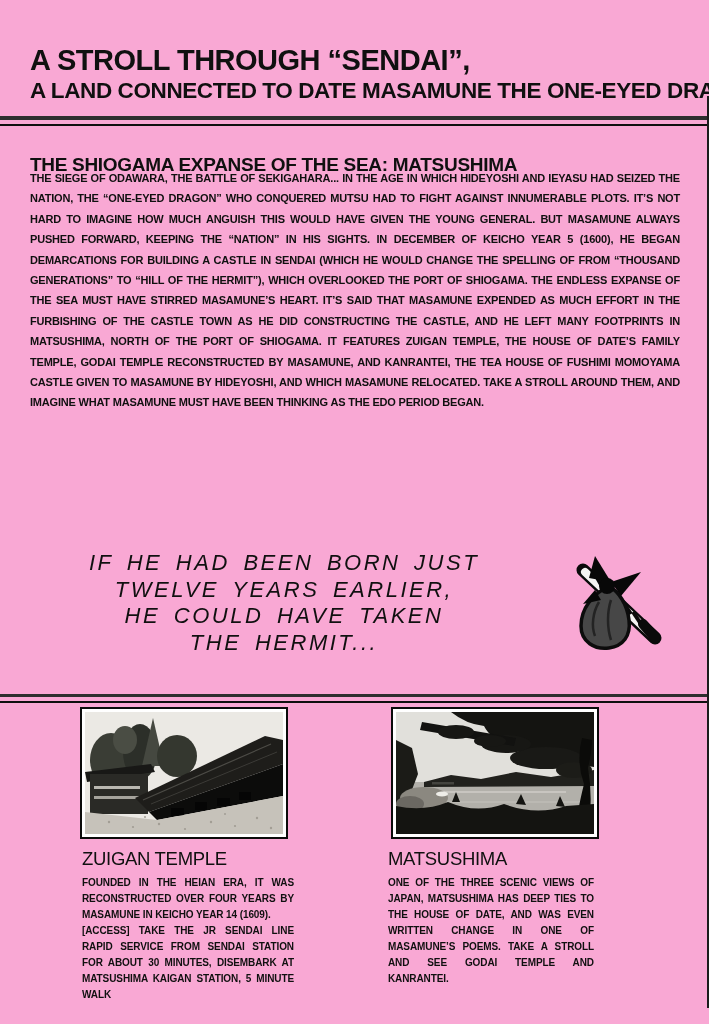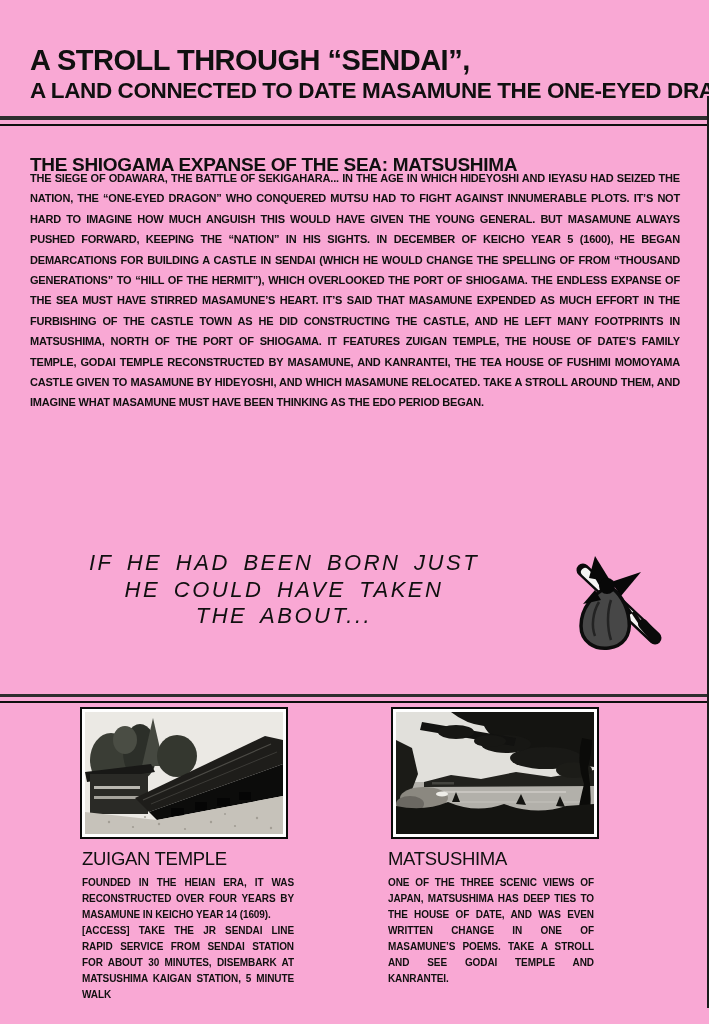--- a/index.html
+++ b/index.html
@@ -62,22 +62,23 @@
       <div class="gapline"></div>
       <div class="thin"></div>
   </div>
 
   <h2 class="section-heading">THE SHIOGAMA EXPANSE OF THE SEA: MATSUSHIMA</h2>
 
   <p class="article-body">THE SIEGE OF ODAWARA, THE BATTLE OF SEKIGAHARA... IN THE AGE IN WHICH HIDEYOSHI AND IEYASU HAD SEIZED THE NATION, THE “ONE-EYED DRAGON” WHO CONQUERED MUTSU HAD TO FIGHT AGAINST INNUMERABLE PLOTS. IT’S NOT HARD TO IMAGINE HOW MUCH ANGUISH THIS WOULD HAVE GIVEN THE YOUNG GENERAL. BUT MASAMUNE ALWAYS PUSHED FORWARD, KEEPING THE “NATION” IN HIS SIGHTS. IN DECEMBER OF KEICHO YEAR 5 (1600), HE BEGAN DEMARCATIONS FOR BUILDING A CASTLE IN SENDAI (WHICH HE WOULD CHANGE THE SPELLING OF FROM “THOUSAND GENERATIONS” TO “HILL OF THE HERMIT”), WHICH OVERLOOKED THE PORT OF SHIOGAMA. THE ENDLESS EXPANSE OF THE SEA MUST HAVE STIRRED MASAMUNE’S HEART. IT’S SAID THAT MASAMUNE EXPENDED AS MUCH EFFORT IN THE FURBISHING OF THE CASTLE TOWN AS HE DID CONSTRUCTING THE CASTLE, AND HE LEFT MANY FOOTPRINTS IN MATSUSHIMA, NORTH OF THE PORT OF SHIOGAMA. IT FEATURES ZUIGAN TEMPLE, THE HOUSE OF DATE’S FAMILY TEMPLE, GODAI TEMPLE RECONSTRUCTED BY MASAMUNE, AND KANRANTEI, THE TEA HOUSE OF FUSHIMI MOMOYAMA CASTLE GIVEN TO MASAMUNE BY HIDEYOSHI, AND WHICH MASAMUNE RELOCATED. TAKE A STROLL AROUND THEM, AND IMAGINE WHAT MASAMUNE MUST HAVE BEEN THINKING AS THE EDO PERIOD BEGAN.</p>
 
   <div class="quote">
     <span>IF HE HAD BEEN BORN JUST</span>
+    <span>TWELVE YEARS EARLIER,</span>
     <span>HE COULD HAVE TAKEN</span>
-    <span>THE ABOUT...</span>
+    <span>THE HERMIT...</span>
   </div>
 
   <svg class="pouch" width="100" height="104" viewBox="0 0 100 104" aria-hidden="true">
 
     <g>
       <line x1="18" y1="20" x2="90" y2="88" stroke="#0a0a0a" stroke-width="13" stroke-linecap="round"></line>
       <line x1="20" y1="22" x2="86" y2="84" stroke="#f4f4f2" stroke-width="8" stroke-linecap="round"></line>
       <line x1="30" y1="24" x2="38" y2="38" stroke="#0a0a0a" stroke-width="4"></line>
       <line x1="48" y1="42" x2="56" y2="54" stroke="#0a0a0a" stroke-width="4"></line>
       <line x1="58" y1="52" x2="66" y2="64" stroke="#0a0a0a" stroke-width="4"></line>

